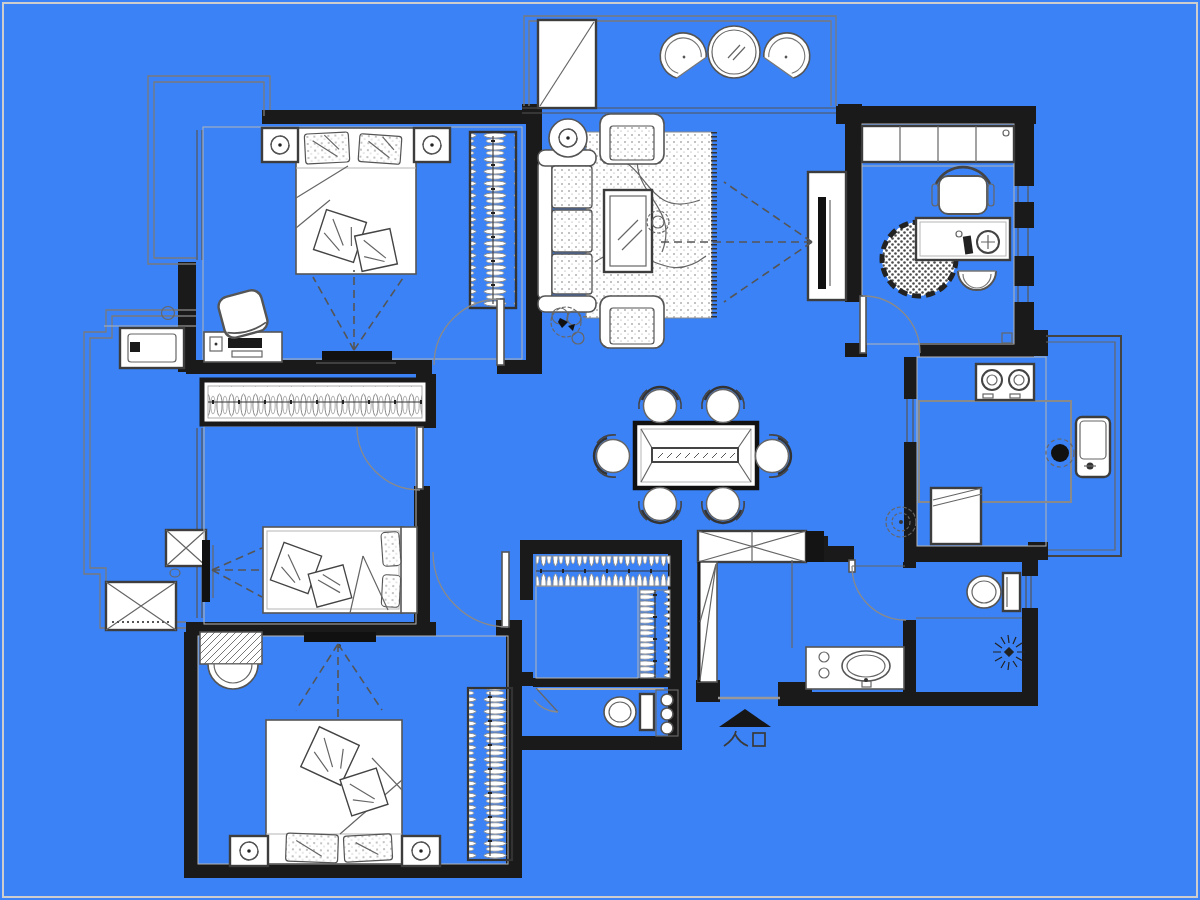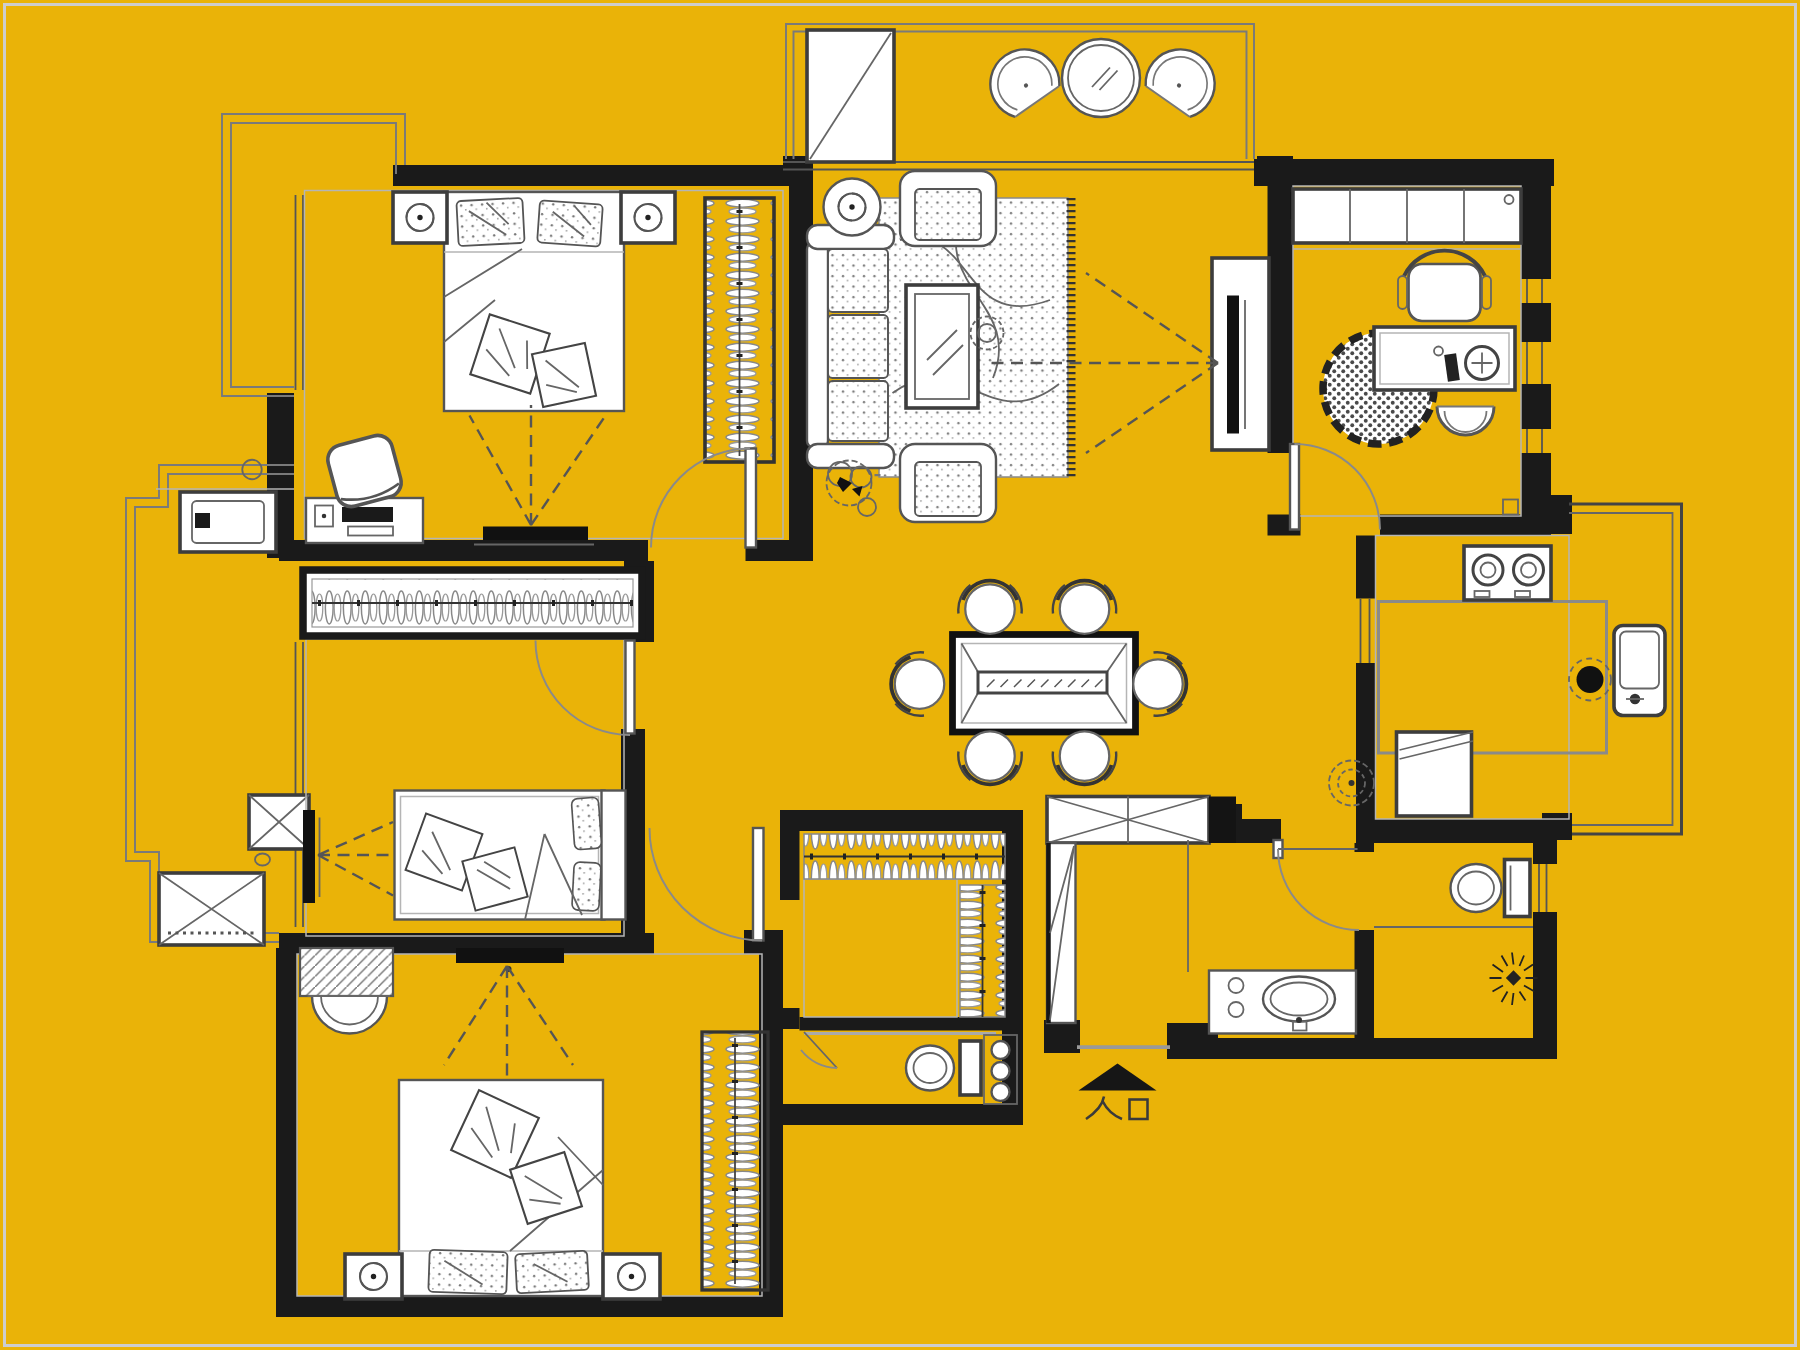--- a/index.html
+++ b/index.html
@@ -1,16 +1,16 @@
 <!DOCTYPE html>
 <html><head>
 <meta charset="utf-8">
 <style>
   html,body{margin:0;padding:0;background:#fff;}
-  .stage{position:relative;width:1200px;height:900px;background:#eab308;overflow:hidden;
+  .stage{position:relative;width:1200px;height:900px;background:#3b82f6;overflow:hidden;
          font-family:"DejaVu Sans","Liberation Sans",sans-serif;}
   .frame{position:absolute;inset:2px;border:2px solid #cdcdcd;pointer-events:none;}
   svg{position:absolute;left:0;top:0;display:block;}
   .w{fill:#1a1a1a;stroke:none;}
   .tn{fill:none;stroke:#7a7a7a;stroke-width:1.3;}
   .lt{fill:none;stroke:#b5b5b5;stroke-width:1;}
   .f{fill:#fff;stroke:#555;stroke-width:1.6;}
   .f2{fill:#fff;stroke:#3d3d3d;stroke-width:2.4;}
   .ln{fill:none;stroke:#666;stroke-width:1.2;}
   .ln2{fill:none;stroke:#444;stroke-width:2;}

